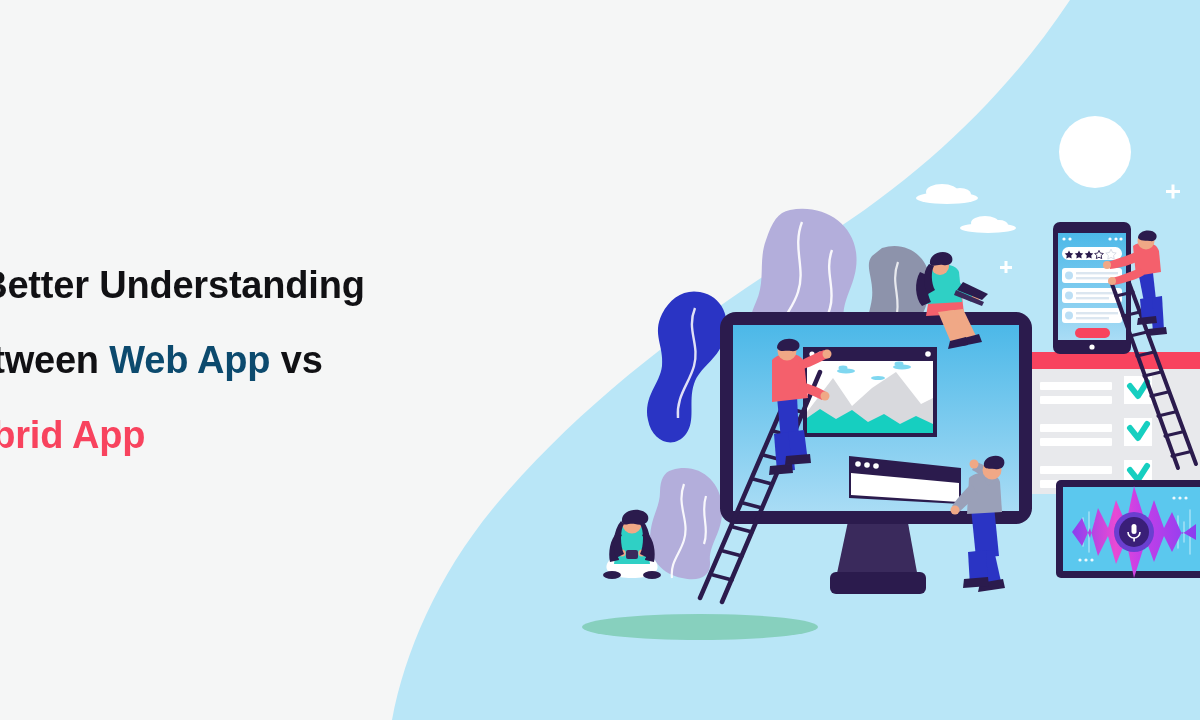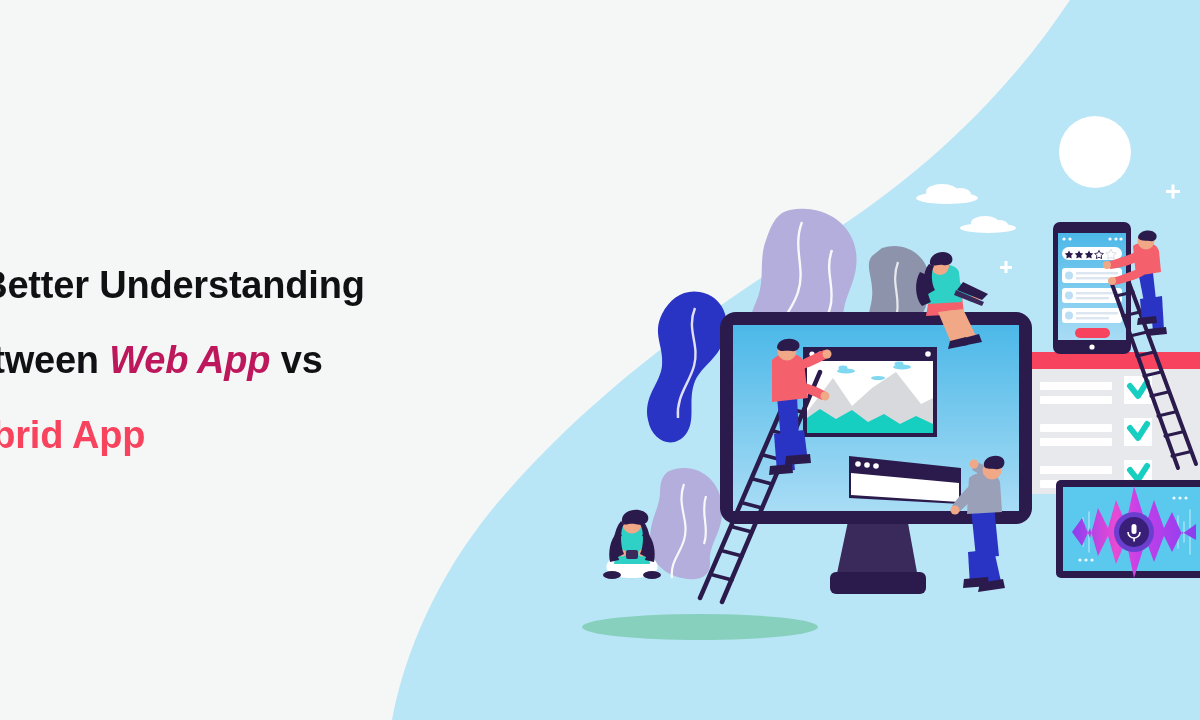--- a/index.html
+++ b/index.html
@@ -31,21 +31,21 @@
     z-index: 5;
   }
   #headline .hl {
     font-size: 38px;
     line-height: 75px;
     font-weight: 700;
     letter-spacing: -0.2px;
     white-space: nowrap;
     color: #111114;
   }
-  .w-accent  { color: #be185d; font-style: italic; }
+  .w-accent  { color: #0c4a6e; }
   .w-accent2 { color: #f8435e; }
 </style>
 </head>
 <body>
 
 <div id="stage">
 
   <svg id="bg-svg" viewBox="0 0 1200 720">
     <rect x="0" y="0" width="1200" height="720" fill="#f5f6f6"></rect>
 

